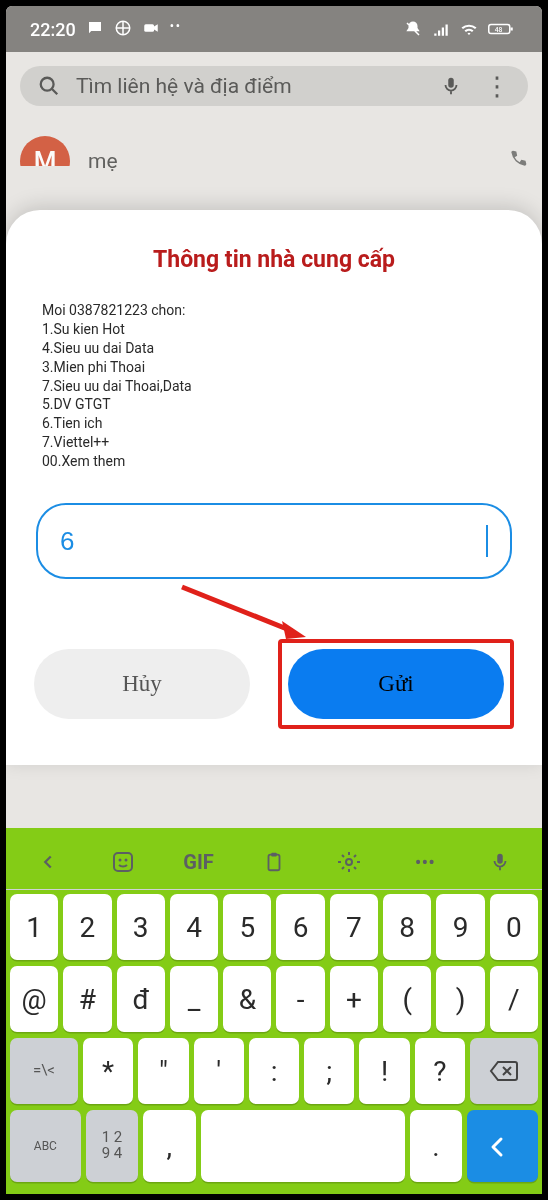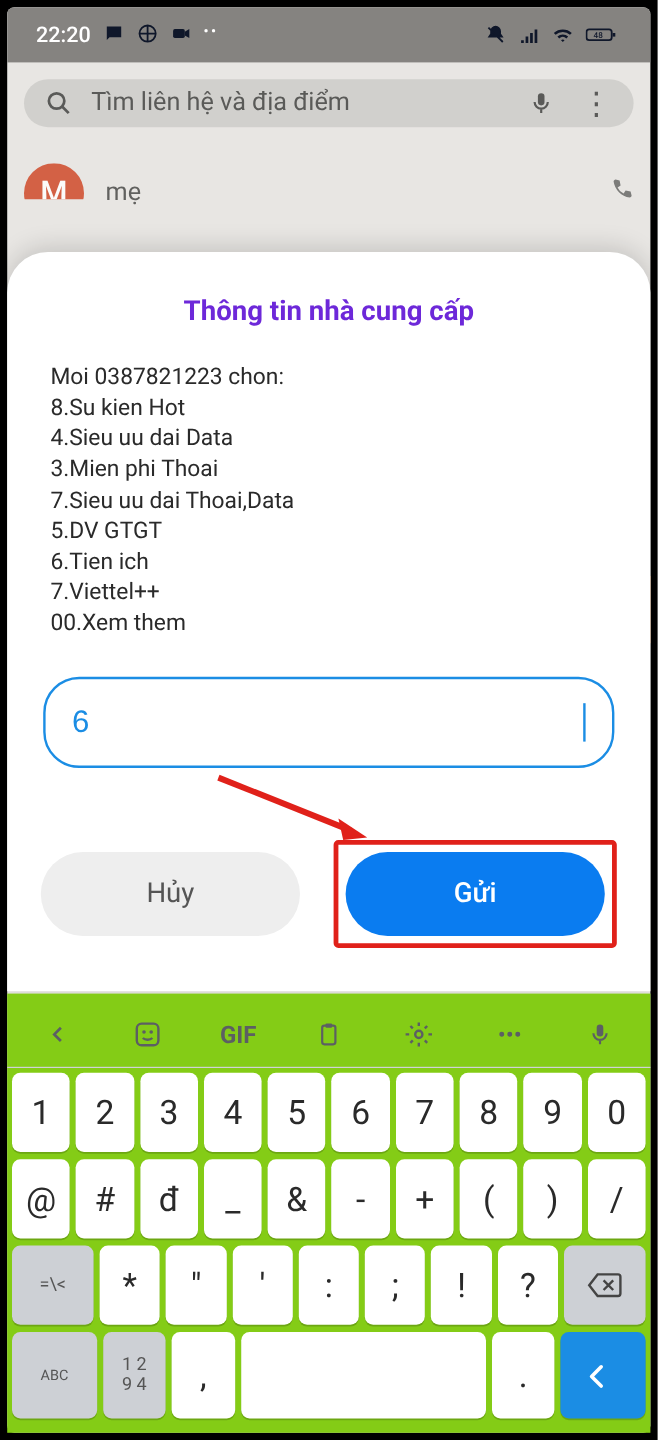--- a/index.html
+++ b/index.html
@@ -25,21 +25,21 @@
     display: flex;
     align-items: center;
     padding: 0 24px;
     color: #fff;
     font-size: 18px;
     font-weight: 500;
     background: #858380;
   }
   .status-left { display:flex; align-items:flex-start; gap:10px; }
   .status-right { margin-left:auto; display:flex; align-items:center; gap:10px; }
-  .status-icon { width:18px; height:18px; display:inline-flex; fill:#fff; color:#0f172a; }
+  .status-icon { width:18px; height:18px; display:inline-flex; fill:#fff; color:#ffffff; }
   .search-row {
     margin: 14px 14px 12px 14px;
     background: #d1d0cd;
     border-radius: 30px;
     height: 40px;
     display:flex;
     align-items:center;
     padding: 0 18px;
     color:#5a5a58;
     font-size:21px;
@@ -69,25 +69,25 @@
     top:210px;
     background:#fff;
     border-radius:34px 34px 0 0;
     padding: 36px 28px 0 28px;
     box-shadow: 0 -4px 20px rgba(0,0,0,.15);
   }
   .modal h2 {
     text-align:center;
     font-size:23px;
     font-weight:700;
-    color:#6d28d9;
+    color:#b91c1c;
     margin-bottom: 28px;
   }
   .msg {
-    font-size:19px;
+    font-size:14px;
     line-height:1.35;
     color:#2a2a2a;
     margin: 0 8px;
   }
   .input-wrap {
     margin: 32px 2px 0 2px;
     border: 2.5px solid #1b8de4;
     border-radius: 30px;
     height: 76px;
     display:flex;
@@ -104,32 +104,33 @@
     position:relative;
     height: 50px;
     margin-top: 6px;
   }
   .arrow svg { position:absolute; left:140px; top:-6px; }
   .btn-row {
     display:flex;
     gap: 28px;
     margin: 4px 0 36px 0;
     align-items:center;
+    font-family:Liberation Serif, serif;
   }
   .btn {
     flex:1;
     height:70px;
     border-radius:38px;
     display:flex;
     align-items:center;
     justify-content:center;
     font-size:23px;
   }
   .btn-cancel { background:#eeeeee; color:#555; }
-  .btn-send { background:#0a7cf0; color:#ffffff; font-weight:500; }
+  .btn-send { background:#0a7cf0; color:#000000; font-weight:500; }
   .highlight-box {
     border: 4px solid #e0211a;
     padding: 6px;
     border-radius: 4px;
   }
   .edge-bubble {
     position:absolute;
     right:6px; top:480px;
     width:28px; height:56px;
     background:#f5a25a;
@@ -256,21 +257,21 @@
         </svg></span>
   </div>
 </div>
 
 <div class="edge-bubble"></div>
 
 <div class="modal">
   <h2>Thông tin nhà cung cấp</h2>
   <div class="msg">
     <div>Moi 0387821223 chon:</div>
-    <div>8.Su kien Hot</div>
+    <div>1.Su kien Hot</div>
     <div>4.Sieu uu dai Data</div>
     <div>3.Mien phi Thoai</div>
     <div>7.Sieu uu dai Thoai,Data</div>
     <div>5.DV GTGT</div>
     <div>6.Tien ich</div>
     <div>7.Viettel++</div>
     <div>00.Xem them</div>
   </div>
   <div class="input-wrap">
     <input type="text" value="6" style="">

